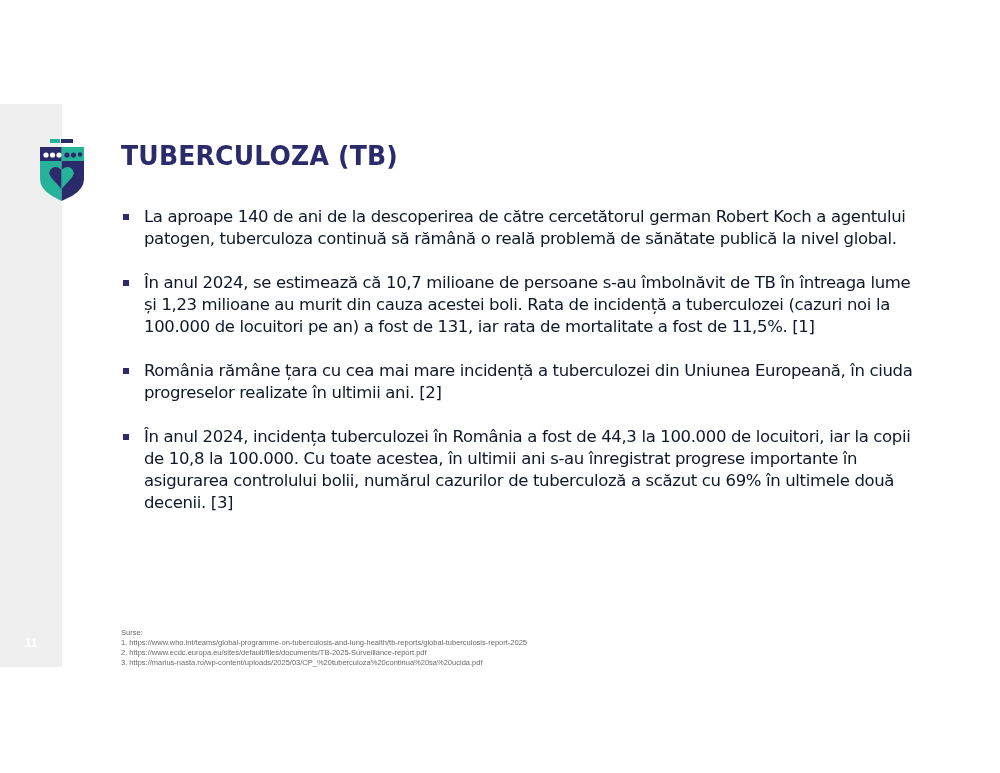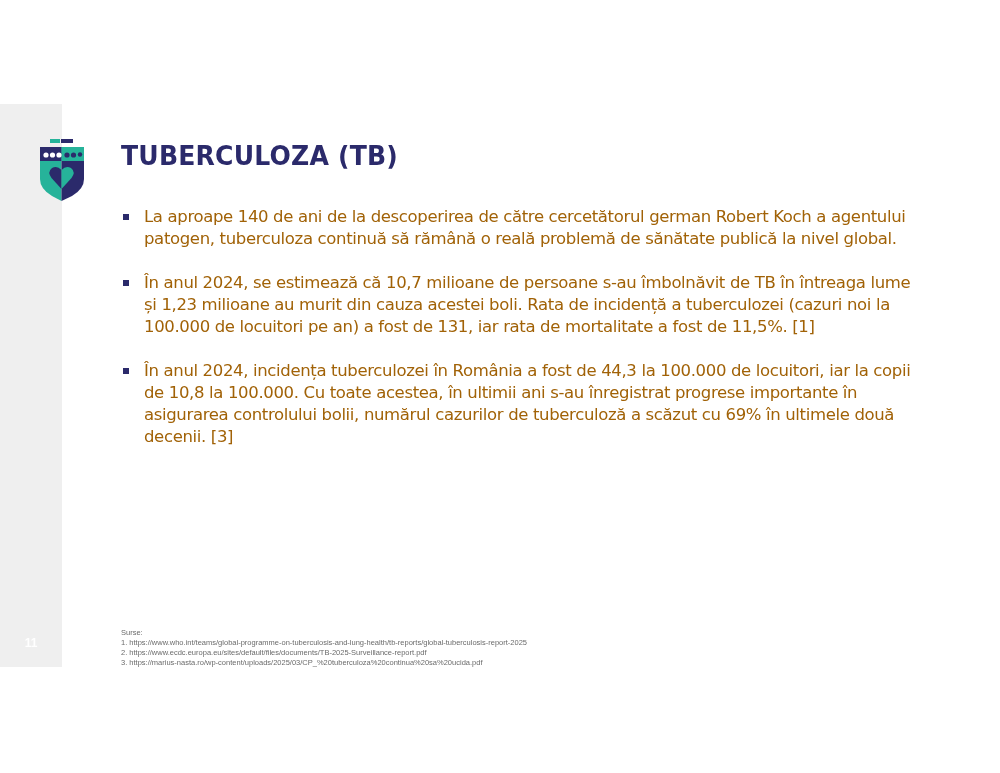--- a/index.html
+++ b/index.html
@@ -18,21 +18,21 @@
     .logo { position: absolute; left: 38px; top: 139px; width: 48px; height: 64px; }
     .title {
       position: absolute; left: 121px; top: 140px; margin: 0;
       font-size: 27px; font-weight: bold; color: #2b2a6b; letter-spacing: 0.2px;
       font-family: "DejaVu Sans", sans-serif; transform: scaleX(0.93); transform-origin: left;
     }
     .bullets {
       position: absolute; left: 122px; top: 206px; width: 800px; margin: 0; padding: 0; list-style: none;
     }
     .bullets li {
-      position: relative; padding-left: 22px; color: #a16207;
+      position: relative; padding-left: 22px; color: #0f172a;
       font-size: 16.5px; line-height: 22px; margin-bottom: 22px;
       font-family: "DejaVu Sans", sans-serif; letter-spacing: -0.35px;
     }
     .bullets li .sq {
       position: absolute; left: 1px; top: 8px; width: 6px; height: 6px; background: #2b2a6b;
     }
     .sources {
       position: absolute; left: 121px; top: 628px; color: #6b6b6b;
       font-size: 7.5px; line-height: 10px; font-family: "Liberation Sans", sans-serif;
     }
@@ -73,20 +73,24 @@
   <li>
     <span class="sq"></span>
     <span>La aproape 140 de ani de la descoperirea de către cercetătorul german Robert Koch a agentului patogen, tuberculoza continuă să rămână o reală problemă de sănătate publică la nivel global.</span>
   </li>
   <li>
     <span class="sq"></span>
     <span>În anul 2024, se estimează că 10,7 milioane de persoane s-au îmbolnăvit de TB în întreaga lume și 1,23 milioane au murit din cauza acestei boli. Rata de incidență a tuberculozei (cazuri noi la 100.000 de locuitori pe an) a fost de 131, iar rata de mortalitate a fost de 11,5%. [1]</span>
   </li>
   <li>
     <span class="sq"></span>
+    <span>România rămâne țara cu cea mai mare incidență a tuberculozei din Uniunea Europeană, în ciuda progreselor realizate în ultimii ani. [2]</span>
+  </li>
+  <li>
+    <span class="sq"></span>
     <span>În anul 2024, incidența tuberculozei în România a fost de 44,3 la 100.000 de locuitori, iar la copii de 10,8 la 100.000. Cu toate acestea, în ultimii ani s-au înregistrat progrese importante în asigurarea controlului bolii, numărul cazurilor de tuberculoză a scăzut cu 69% în ultimele două decenii. [3]</span>
   </li>
 </ul>
 
 <div class="sources">
   <div>Surse:</div>
   <div>1. https://www.who.int/teams/global-programme-on-tuberculosis-and-lung-health/tb-reports/global-tuberculosis-report-2025</div>
   <div>2. https://www.ecdc.europa.eu/sites/default/files/documents/TB-2025-Surveillance-report.pdf</div>
   <div>3. https://marius-nasta.ro/wp-content/uploads/2025/03/CP_%20tuberculoza%20continua%20sa%20ucida.pdf</div>
 </div>

